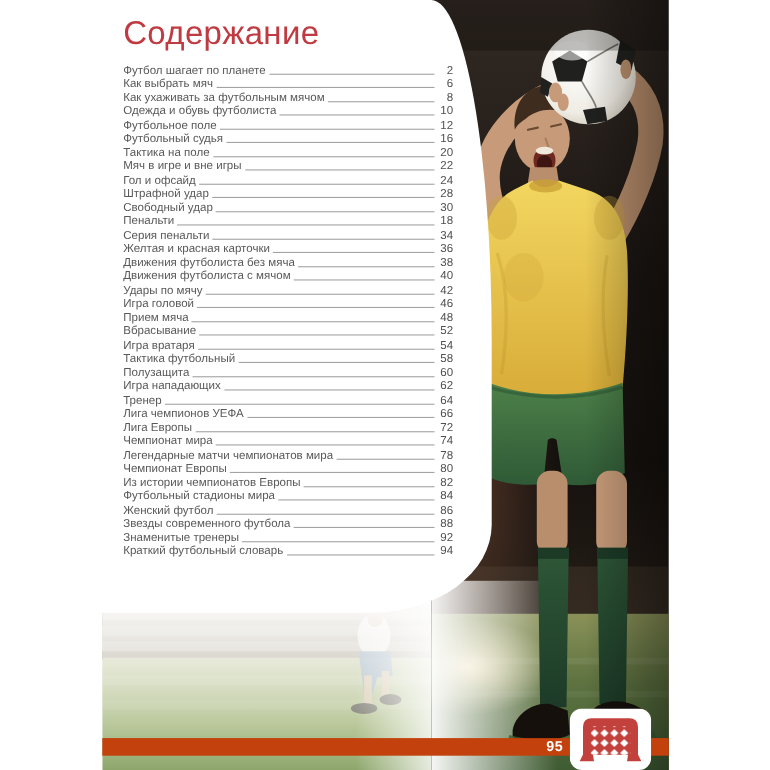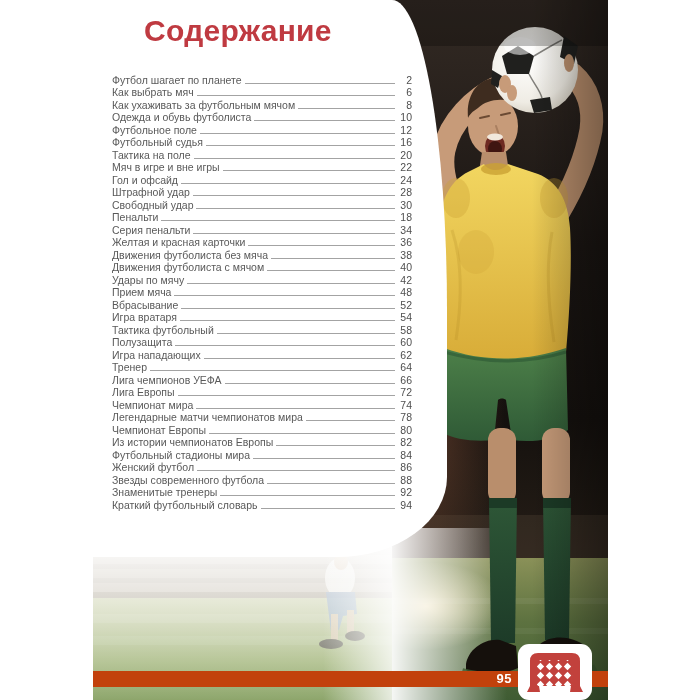--- a/index.html
+++ b/index.html
@@ -14,23 +14,23 @@
   .panel{position:absolute;left:0;top:0;width:447px;height:557px;background:#ffffff;z-index:3;
          border-top-right-radius:55px 310px;border-bottom-right-radius:110px 80px;}
 
   
   .band{position:absolute;left:93px;top:671px;width:515px;height:16px;z-index:4;}
   .page-num{position:absolute;right:96px;top:0;height:16px;line-height:16px;
             color:#ffffff;font-weight:700;font-size:13px;letter-spacing:.5px;}
   .goal-badge{position:absolute;left:518px;top:644px;width:74px;height:56px;z-index:5;}
 
   
-  .toc-title{position:absolute;left:112px;top:14px;font-size:30px;font-weight:700;
-             letter-spacing:.3px;z-index:6;margin-left:32px;}
-  .toc-list{position:absolute;left:112px;top:57px;width:300px;z-index:6;margin-top:16px;}
+  .toc-title{position:absolute;left:112px;top:14px;font-size:30px;font-weight:400;
+             letter-spacing:.3px;z-index:6;}
+  .toc-list{position:absolute;left:112px;top:57px;width:300px;z-index:6;}
   .toc-row{display:flex;align-items:flex-end;height:12.5px;font-size:10.5px;color:#595959;}
   .toc-row .lbl{white-space:nowrap;line-height:11px;}
   .toc-row .leader{flex:1;border-bottom:1px solid #a3a3a3;margin:0 3px 2px 3px;min-width:8px;}
   .toc-row .pg{text-align:right;min-width:14px;line-height:11px;color:#4f4f4f;}
 </style>
 </head>
 <body>
 
 <div class="stage">
 
@@ -265,20 +265,25 @@
         <span class="lbl">Движения футболиста с мячом</span>
         <span class="leader"></span>
         <span class="pg">40</span>
       </div>
       <div class="toc-row">
         <span class="lbl">Удары по мячу</span>
         <span class="leader"></span>
         <span class="pg">42</span>
       </div>
       <div class="toc-row">
+        <span class="lbl">Игра головой</span>
+        <span class="leader"></span>
+        <span class="pg">46</span>
+      </div>
+      <div class="toc-row">
         <span class="lbl">Прием мяча</span>
         <span class="leader"></span>
         <span class="pg">48</span>
       </div>
       <div class="toc-row">
         <span class="lbl">Вбрасывание</span>
         <span class="leader"></span>
         <span class="pg">52</span>
       </div>
       <div class="toc-row">

